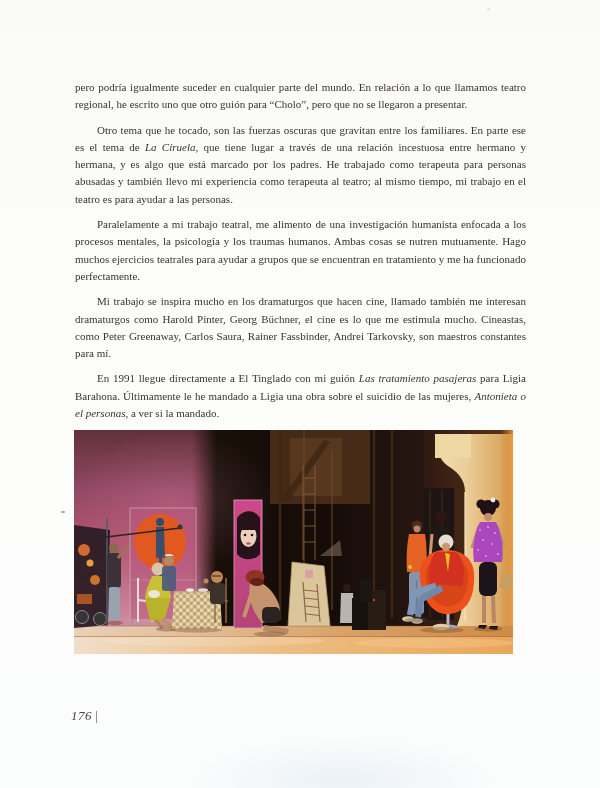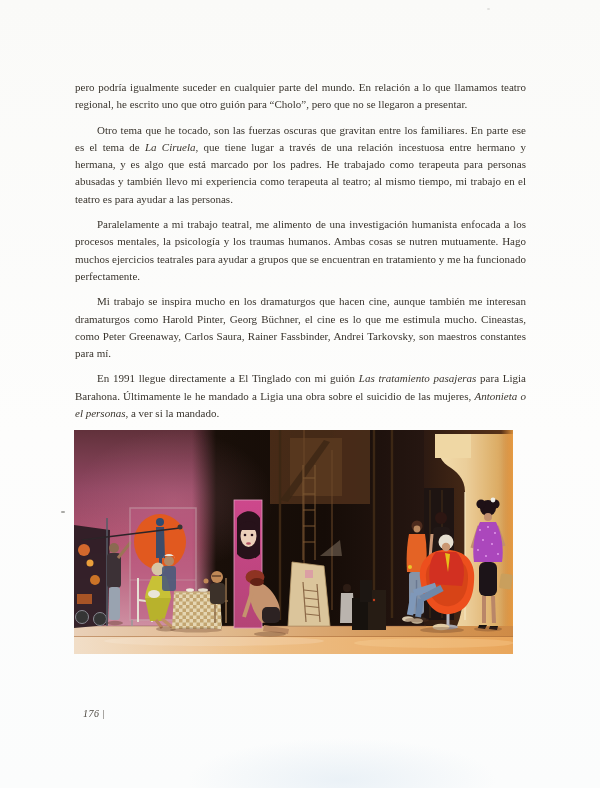--- a/index.html
+++ b/index.html
@@ -21,42 +21,42 @@
   }
   .content p{margin:0 0 8px 0;}
   .content p.indent{text-indent:22px;}
   .it{font-style:italic;}
   .photo{
     margin:1px 0 0 -1px;width:439px;height:224px;overflow:hidden;
     background:#1a100a;position:relative;
   }
   .photo svg{display:block;filter:blur(.55px) saturate(1.06) contrast(.98);}
   .pagenum{
-    position:absolute;left:83px;top:708px;
-    font-size:10px;color:#4b463e;letter-spacing:.5px;
+    position:absolute;left:71px;top:708px;
+    font-size:13px;color:#4b463e;letter-spacing:.5px;
   }
   .pagenum .num{font-style:italic;}
   .pagenum .bar{font-style:normal;margin-left:3px;color:#5a554c;}
   .speck{position:absolute;background:#8e8e8a;}
   .speck.s1{left:61px;top:511px;width:4px;height:1.5px;opacity:.75;border-radius:1px;}
   .speck.s2{left:487px;top:8px;width:3px;height:2px;opacity:.25;border-radius:50%;}
 </style>
 </head>
 <body>
 
 <div class="page">
   <span class="speck s1"></span>
   <span class="speck s2"></span>
 
   <section class="content">
     <div id="paragraphs">
         <p><span>pero podría igualmente suceder en cualquier parte del mundo. En relación a lo que llamamos teatro regional, he escrito uno que otro guión para “Cholo”, pero que no se llegaron a presentar.</span></p>
         <p class="indent"><span>Otro tema que he tocado, son las fuerzas oscuras que gravitan entre los familiares. En parte ese es el tema de </span><span class="it">La Ciruela</span><span>, que tiene lugar a través de una relación incestuosa entre hermano y hermana, y es algo que está marcado por los padres. He trabajado como terapeuta para personas abusadas y también llevo mi experiencia como terapeuta al teatro; al mismo tiempo, mi trabajo en el teatro es para ayudar a las personas.</span></p>
         <p class="indent"><span>Paralelamente a mi trabajo teatral, me alimento de una investigación humanista enfocada a los procesos mentales, la psicología y los traumas humanos. Ambas cosas se nutren mutuamente. Hago muchos ejercicios teatrales para ayudar a grupos que se encuentran en tratamiento y me ha funcionado perfectamente.</span></p>
-        <p class="indent"><span>Mi trabajo se inspira mucho en los dramaturgos que hacen cine, aunque también me interesan dramaturgos como Harold Pinter, Georg Büchner, el cine es lo que me estimula mucho. Cineastas, como Peter Greenaway, Carlos Saura, Rainer Fassbinder, Andrei Tarkovsky, son maestros constantes para mí.</span></p>
+        <p class="indent"><span>Mi trabajo se inspira mucho en los dramaturgos que hacen cine, llamado también me interesan dramaturgos como Harold Pinter, Georg Büchner, el cine es lo que me estimula mucho. Cineastas, como Peter Greenaway, Carlos Saura, Rainer Fassbinder, Andrei Tarkovsky, son maestros constantes para mí.</span></p>
         <p class="indent"><span>En 1991 llegue directamente a El Tinglado con mi guión </span><span class="it">Las tratamiento pasajeras</span><span> para Ligia Barahona. Últimamente le he mandado a Ligia una obra sobre el suicidio de las mujeres, </span><span class="it">Antonieta o el personas</span><span>, a ver si la mandado.</span></p>
       </div>
 
     <figure class="photo" title="Color photograph of a theater stage: pink-lit set with pop-art panels, a woman in a yellow dress seated at a table on the left, a kneeling performer at center, backstage scaffolding behind, and costumed actors waiting beside a tall cream column at right, one elderly character in a red suit seated in an orange chair." style="--wall-pink: #b25673; --wall-maroon: #5e303a; --backstage-dark: #160d07; --floor-tan: #e0b98e; --floor-orange: #cd8c49; --column-cream: #ecd09e; --chair-orange: #e85020; --suit-red: #cc3022; --sequin-purple: #a848b8; --panel-pink: #c9498a; --panel-orange: #dd5a22; --dress-yellow: #c9c23c;">
       <svg viewBox="0 0 439 224" width="439" height="224" preserveAspectRatio="none" xmlns="http://www.w3.org/2000/svg">
         <defs>
           <linearGradient id="gWall" x1="0" y1="0" x2="0" y2="1">
             <stop offset="0" stop-color="var(--wall-maroon,#5e303a)"></stop>
             <stop offset=".3" stop-color="#8f4862"></stop>
             <stop offset=".58" stop-color="var(--wall-pink,#b25673)"></stop>

